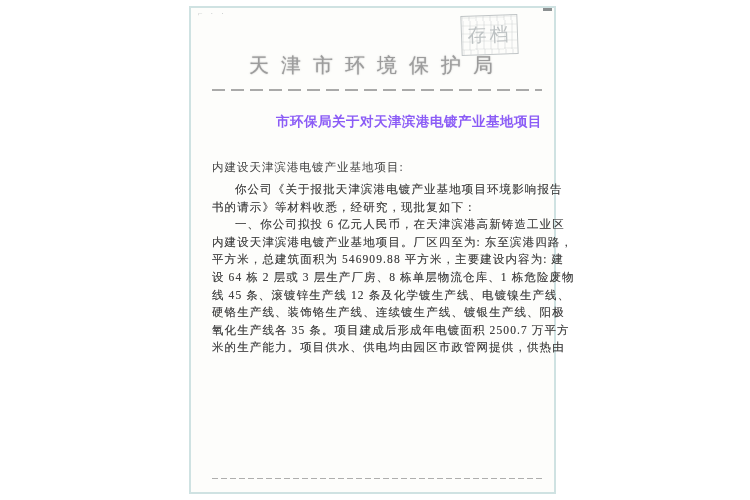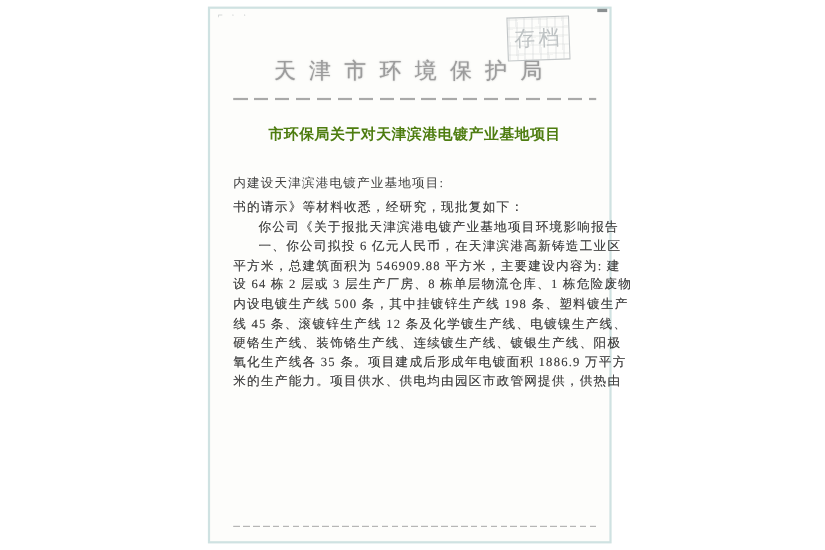--- a/index.html
+++ b/index.html
@@ -78,25 +78,25 @@
   .doc-number {
     margin-top: 12px;
     text-align: right;
     padding-right: 38px;
     font-size: 11.5px;
     color: #4c4c4c;
     letter-spacing: 1px;
   }
   .doc-title {
     margin-top: 18px;
-    text-align: center;
+    text-align: right;
     font-size: 13.5px;
     font-weight: bold;
     line-height: 25px;
-    color: #4d7c0f;
+    color: #8b5cf6;
     letter-spacing: 0.5px;
   }
   .addressee {
     margin-top: 25px;
     font-size: 11.5px;
     line-height: 16px;
     color: #414141;
     letter-spacing: 1px;
   }
   .body-text {
@@ -138,27 +138,27 @@
   <div class="head-rule"></div>
 
 
   <div class="doc-title">
     <div>市环保局关于对天津滨港电镀产业基地项目</div>
   </div>
 
   <div class="addressee">内建设天津滨港电镀产业基地项目:</div>
 
   <div class="body-text">
+    <div class="body-line indent">你公司《关于报批天津滨港电镀产业基地项目环境影响报告</div>
     <div class="body-line">书的请示》等材料收悉，经研究，现批复如下：</div>
-    <div class="body-line indent">你公司《关于报批天津滨港电镀产业基地项目环境影响报告</div>
     <div class="body-line indent">一、你公司拟投 6 亿元人民币，在天津滨港高新铸造工业区</div>
+    <div class="body-line">内建设天津滨港电镀产业基地项目。厂区四至为: 东至滨港四路，</div>
     <div class="body-line">平方米，总建筑面积为 546909.88 平方米，主要建设内容为: 建</div>
     <div class="body-line">设 64 栋 2 层或 3 层生产厂房、8 栋单层物流仓库、1 栋危险废物</div>
-    <div class="body-line">内设电镀生产线 500 条，其中挂镀锌生产线 198 条、塑料镀生产</div>
     <div class="body-line">线 45 条、滚镀锌生产线 12 条及化学镀生产线、电镀镍生产线、</div>
     <div class="body-line">硬铬生产线、装饰铬生产线、连续镀生产线、镀银生产线、阳极</div>
-    <div class="body-line">氧化生产线各 35 条。项目建成后形成年电镀面积 1886.9 万平方</div>
+    <div class="body-line">氧化生产线各 35 条。项目建成后形成年电镀面积 2500.7 万平方</div>
     <div class="body-line">米的生产能力。项目供水、供电均由园区市政管网提供，供热由</div>
   </div>
 
   <div class="footer-rule"></div>
 
 </div>
 
 </body></html>

